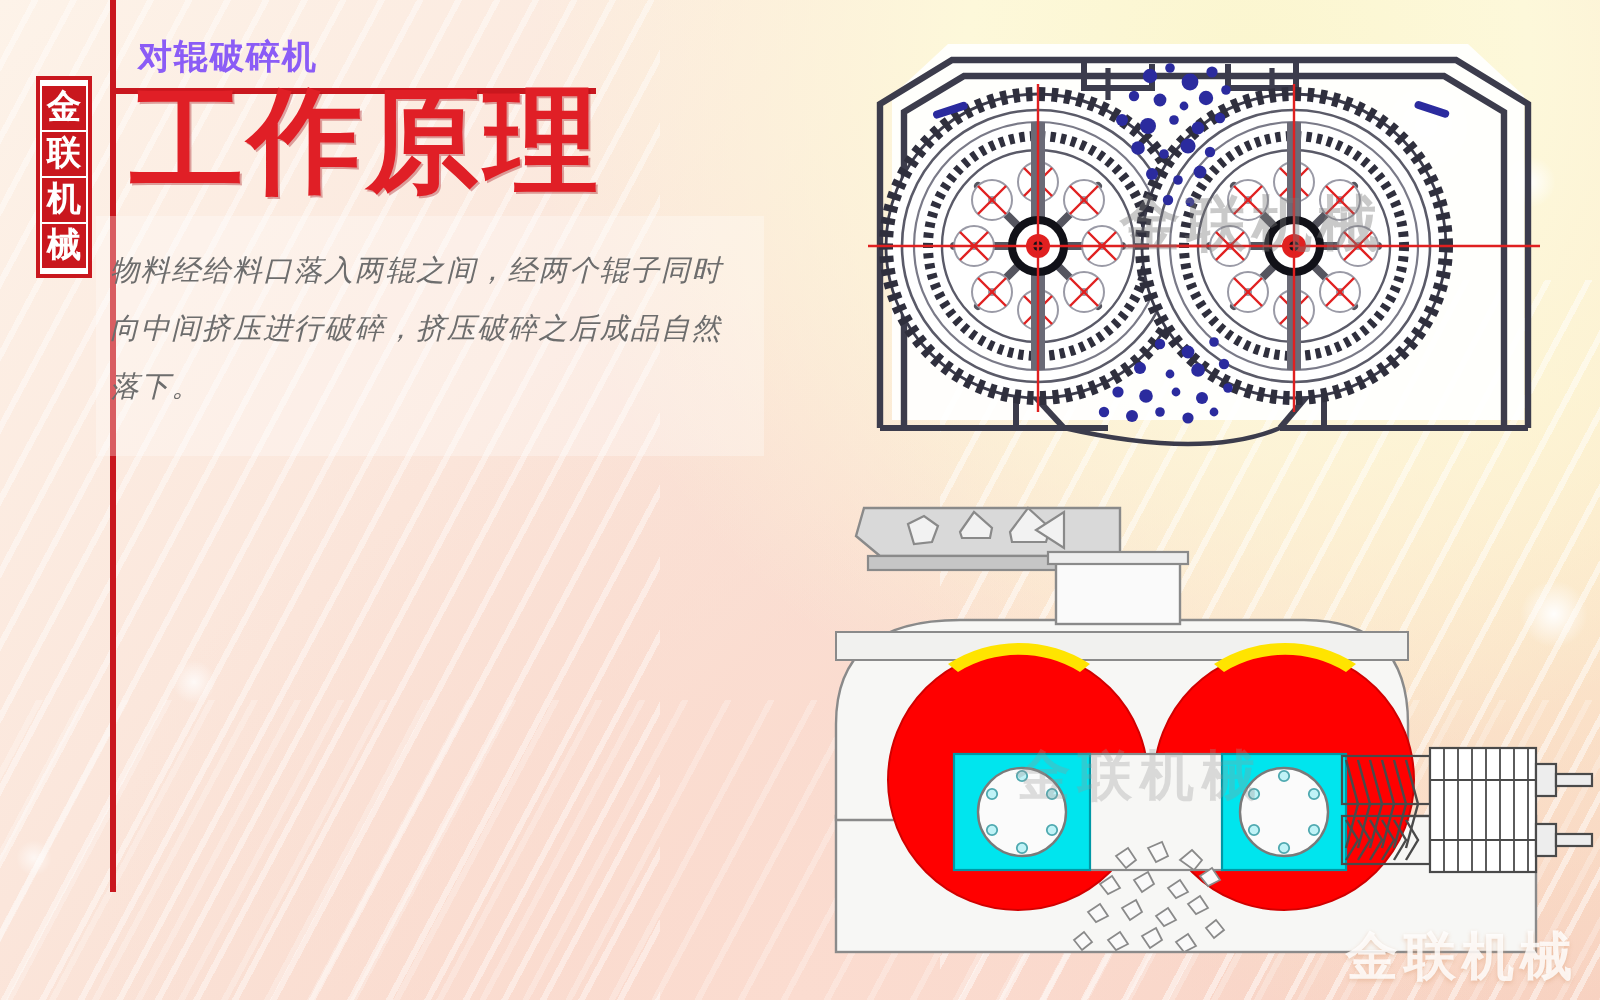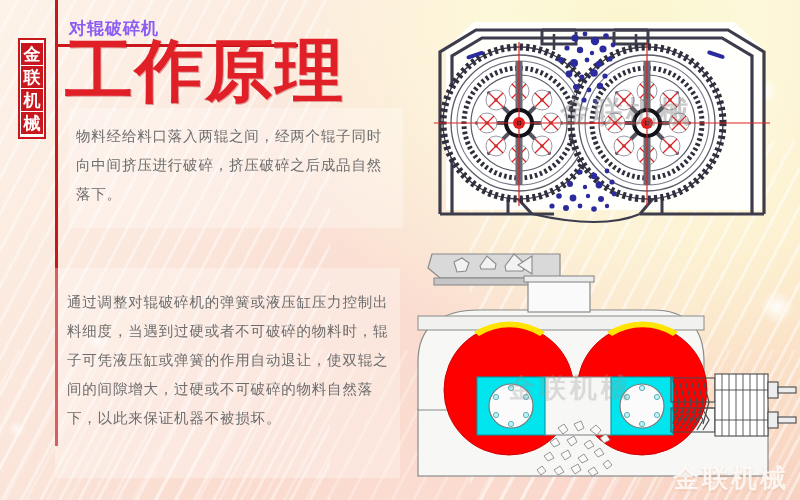--- a/index.html
+++ b/index.html
@@ -125,49 +125,50 @@
     font-size: 17px;
     font-weight: bold;
     letter-spacing: 1px;
     color: #8b5cf6;
     font-family: "DejaVu Sans", sans-serif;
     white-space: nowrap;
   }
   .title {
     position: absolute;
     left: 65px;
-    top: 36px;
-    font-size: 68px;
+    top: 48px;
+    font-size: 57px;
     font-weight: bold;
     letter-spacing: 2px;
     line-height: 1;
     color: #e01f26;
-    font-family: Liberation Sans, sans-serif;
+    font-family: Liberation Mono, monospace;
     white-space: nowrap;
     text-shadow: 1px 1px 0 rgba(160,10,16,.35);
   }
 
   
   .panel {
     position: absolute;
     box-sizing: border-box;
     background: rgba(255,255,255,0.30);
   }
   .panel p {
     margin: 0;
     color: #6d6d6d;
     font-size: 14.5px;
     line-height: 29px;
     letter-spacing: .8px;
     font-family: "DejaVu Sans", sans-serif;
   }
   #panel-top {
-    left: 69px; top: 108px;
+    left: 48px; top: 108px;
     width: 334px; height: 120px;
     padding: 14px 10px 0 7px;
+    font-style: italic;
   }
   #panel-bottom {
     left: 55px; top: 268px;
     width: 345px; height: 210px;
     padding: 20px 10px 0 12px;
   }
 
   
   .figure {
     position: absolute;
@@ -243,23 +244,20 @@
   <div class="vrule"></div>
   <div class="hrule"></div>
 
   <div class="subtitle">对辊破碎机</div>
   <div class="title">工作原理</div>
 
   <div class="panel" id="panel-top">
     <p>物料经给料口落入两辊之间，经两个辊子同时向中间挤压进行破碎，挤压破碎之后成品自然落下。</p>
   </div>
 
-  <div class="panel" id="panel-bottom">
-    <p>通过调整对辊破碎机的弹簧或液压缸压力控制出料细度，当遇到过硬或者不可破碎的物料时，辊子可凭液压缸或弹簧的作用自动退让，使双辊之间的间隙增大，过硬或不可破碎的物料自然落下，以此来保证机器不被损坏。</p>
-  </div>
 
   <div class="figure" id="fig-top">
     <svg width="396" height="232" viewBox="0 0 396 232">
       <defs>
         <g id="gearwheel">
 
           <circle r="76" fill="#ffffff" stroke="#3c3c4c" stroke-width="1.4"></circle>
           <circle r="76" fill="none" stroke="#2f2f3d" stroke-width="7" stroke-dasharray="3.2 3.2"></circle>
           <circle r="68" fill="none" stroke="#5a5a68" stroke-width="1.3"></circle>
           <circle r="62" fill="none" stroke="#7a7a88" stroke-width="1.1"></circle>

